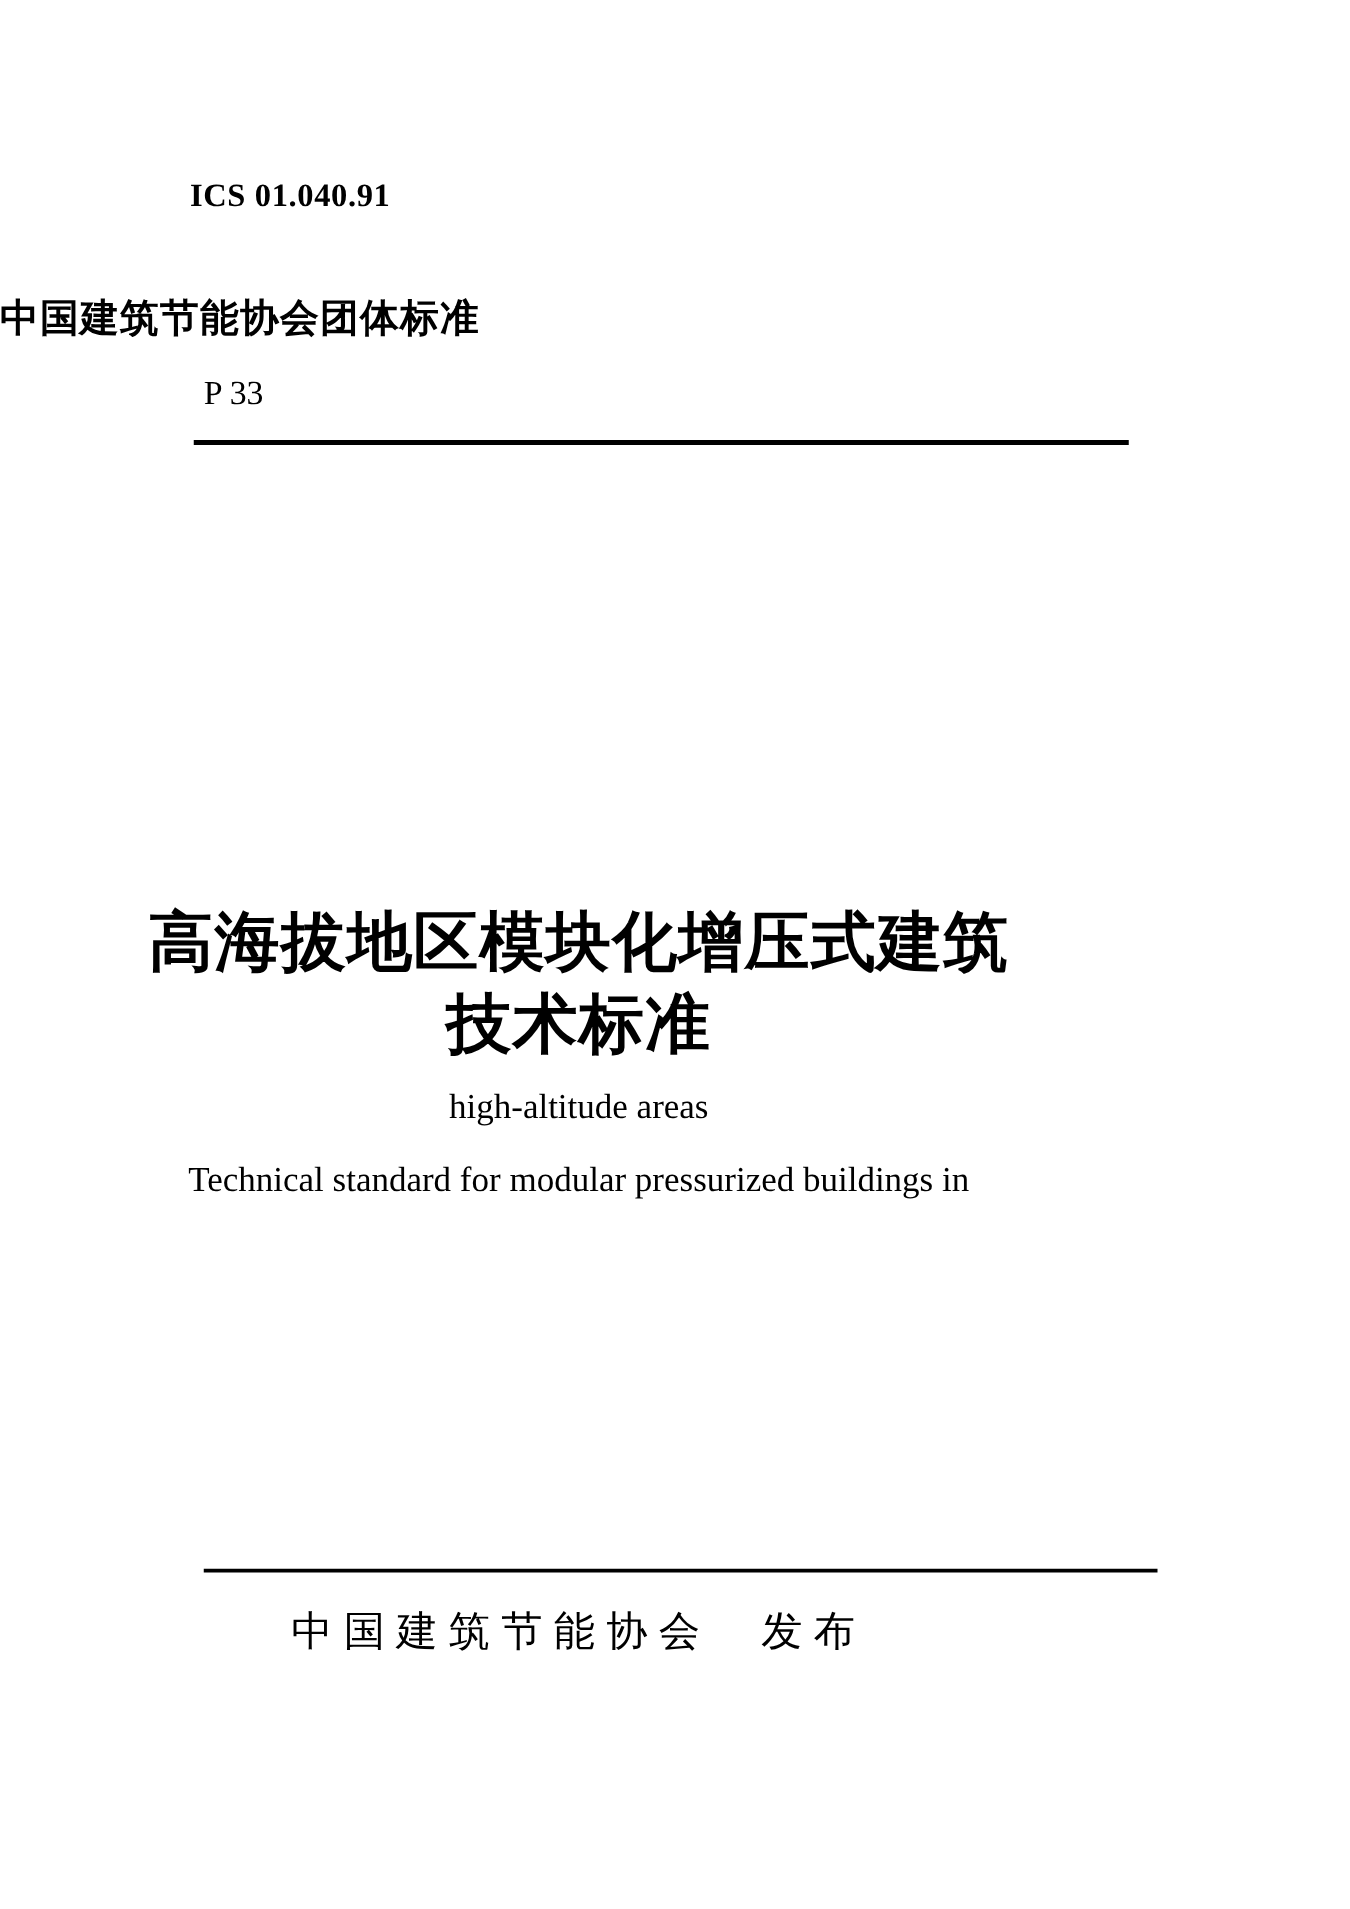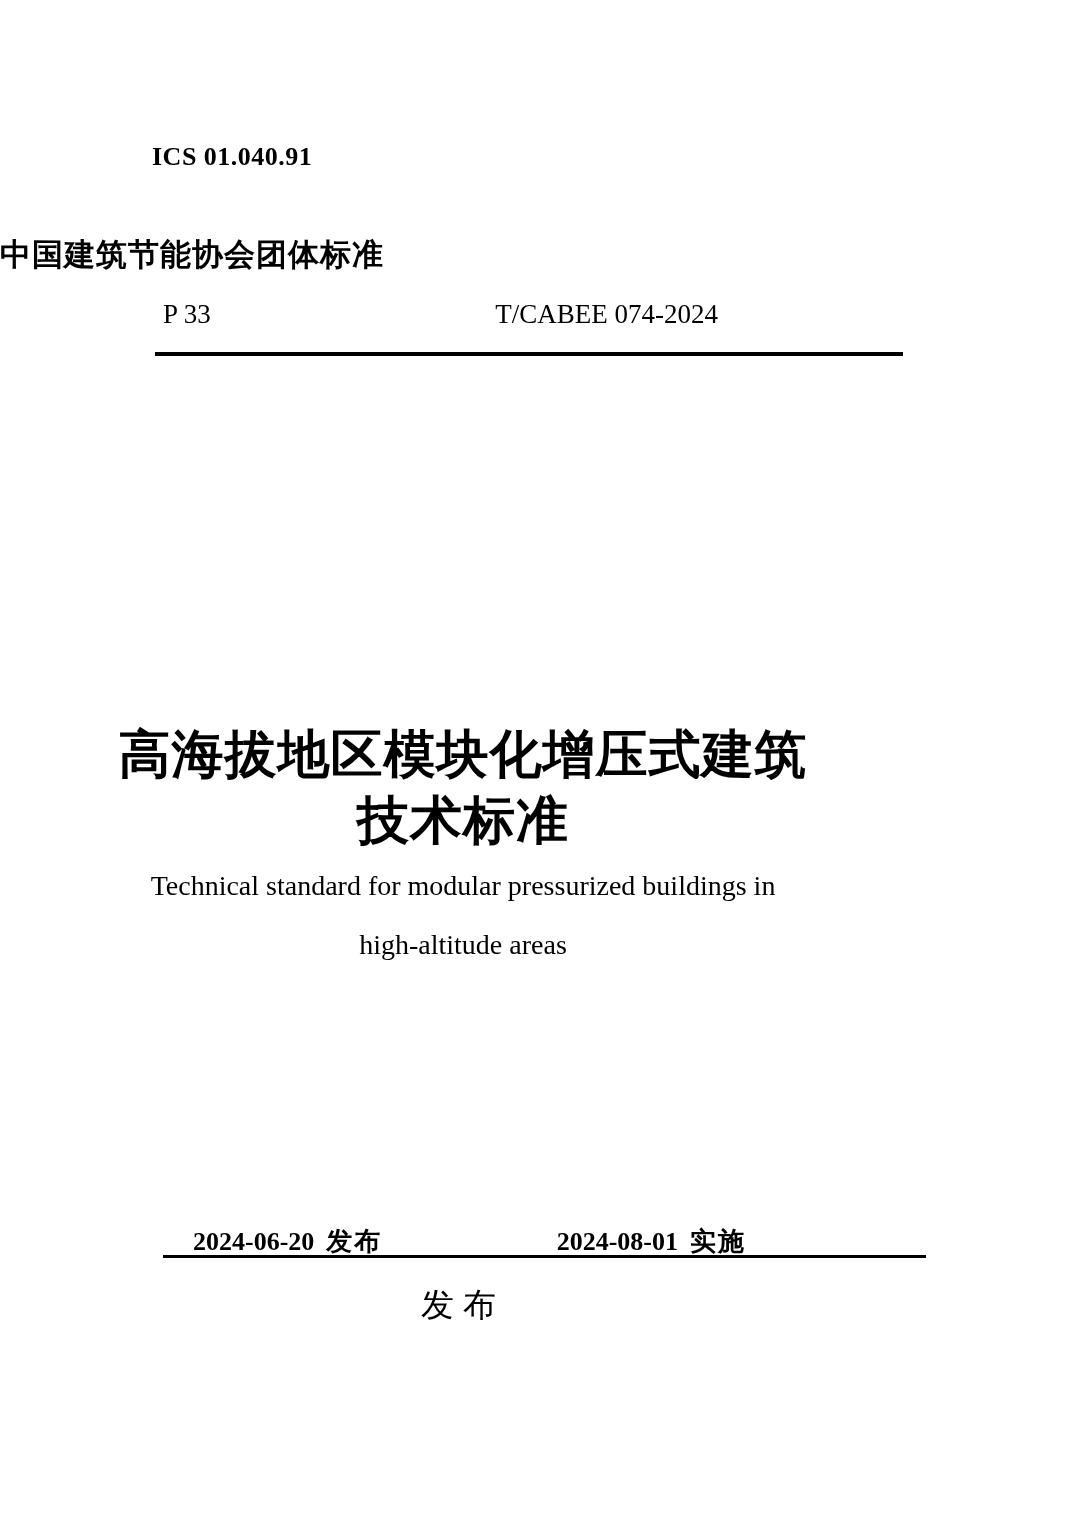--- a/index.html
+++ b/index.html
@@ -126,43 +126,35 @@
 <body>
 
 <div class="page">
 
   <div class="ics">ICS 01.040.91</div>
 
   <div class="org-header">中国建筑节能协会团体标准</div>
 
   <div class="class-row">
     <span class="p-code">P 33</span>
-    <span class="std-no">T/CABEE 074-2024</span>
   </div>
 
   <div class="rule-top"></div>
 
   <div class="title-cn">
     <div>高海拔地区模块化增压式建筑</div>
     <div>技术标准</div>
   </div>
 
   <div class="title-en">
+    <div>high-altitude areas</div>
     <div>Technical standard for modular pressurized buildings in</div>
-    <div>high-altitude areas</div>
   </div>
 
-  <div class="dates-row">
-    <div class="date-group">
-      <span>2024-06-20</span><span class="cn-label">发布</span>
-    </div>
-    <div class="date-group">
-      <span>2024-08-01</span><span class="cn-label">实施</span>
-    </div>
-  </div>
 
   <div class="rule-bottom"></div>
 
   <div class="issuer-row">
+    <span>中国建筑节能协会</span>
     <span>发布</span>
   </div>
 
 </div>
 
 </body></html>

